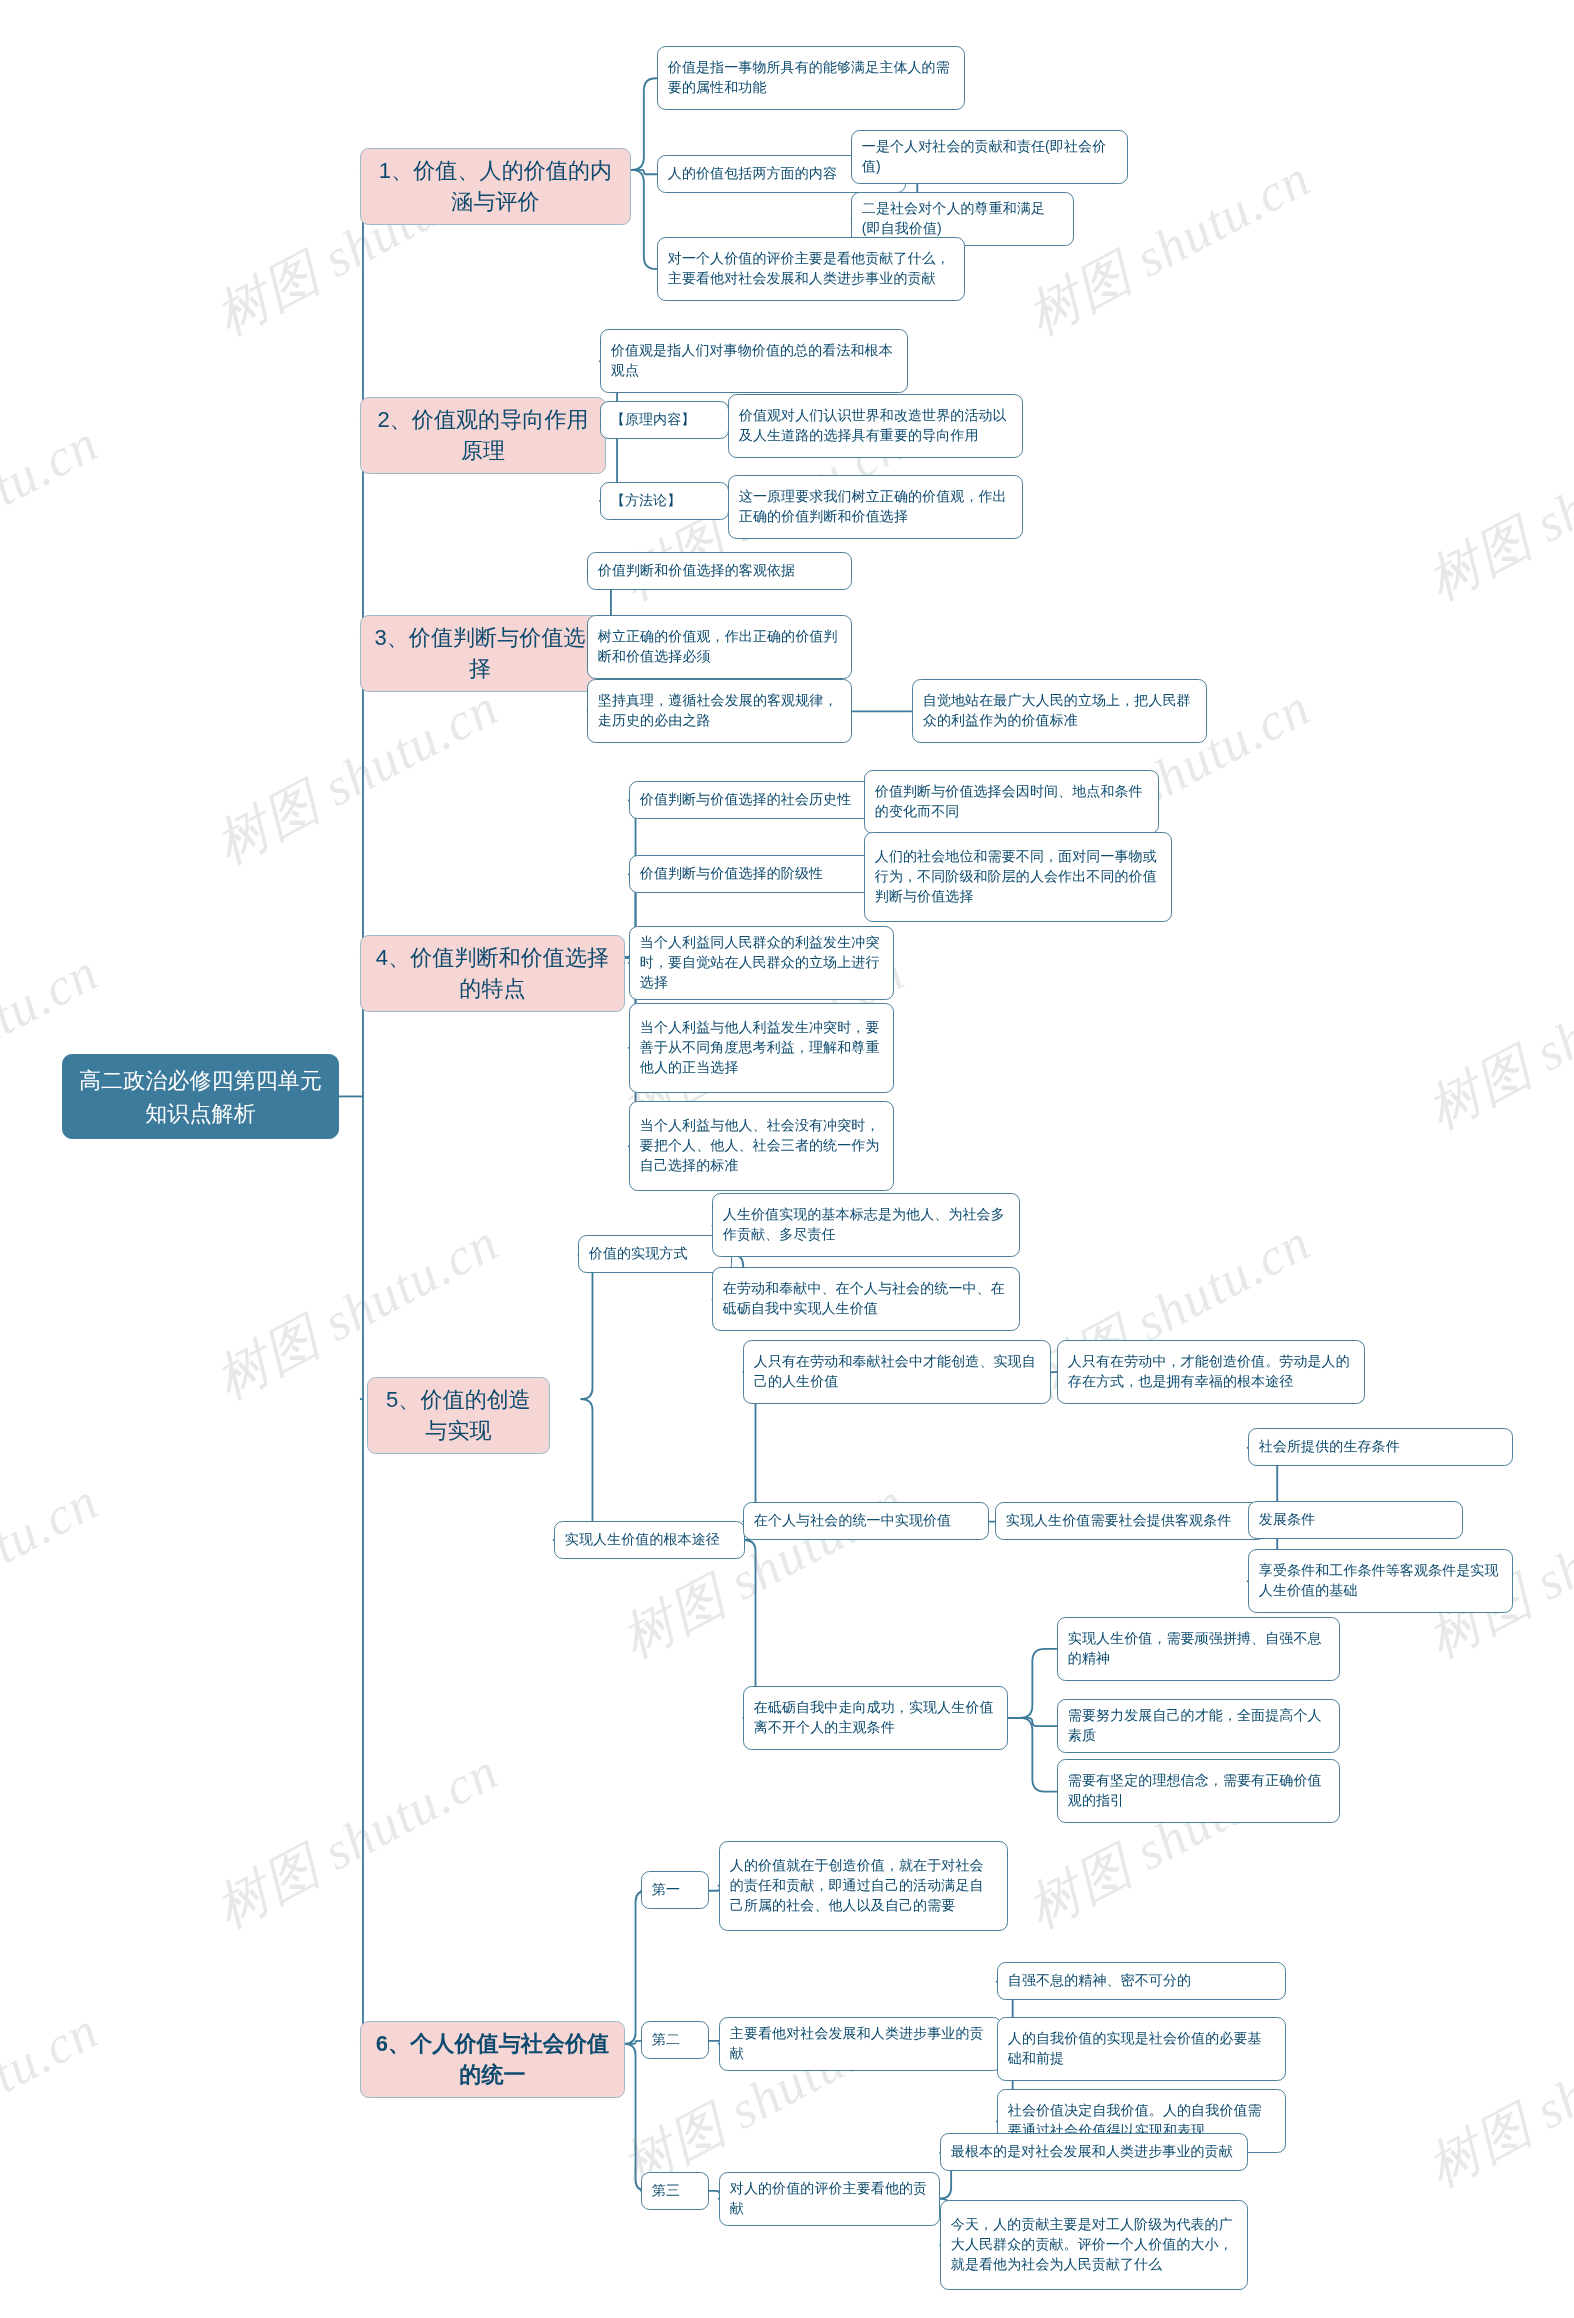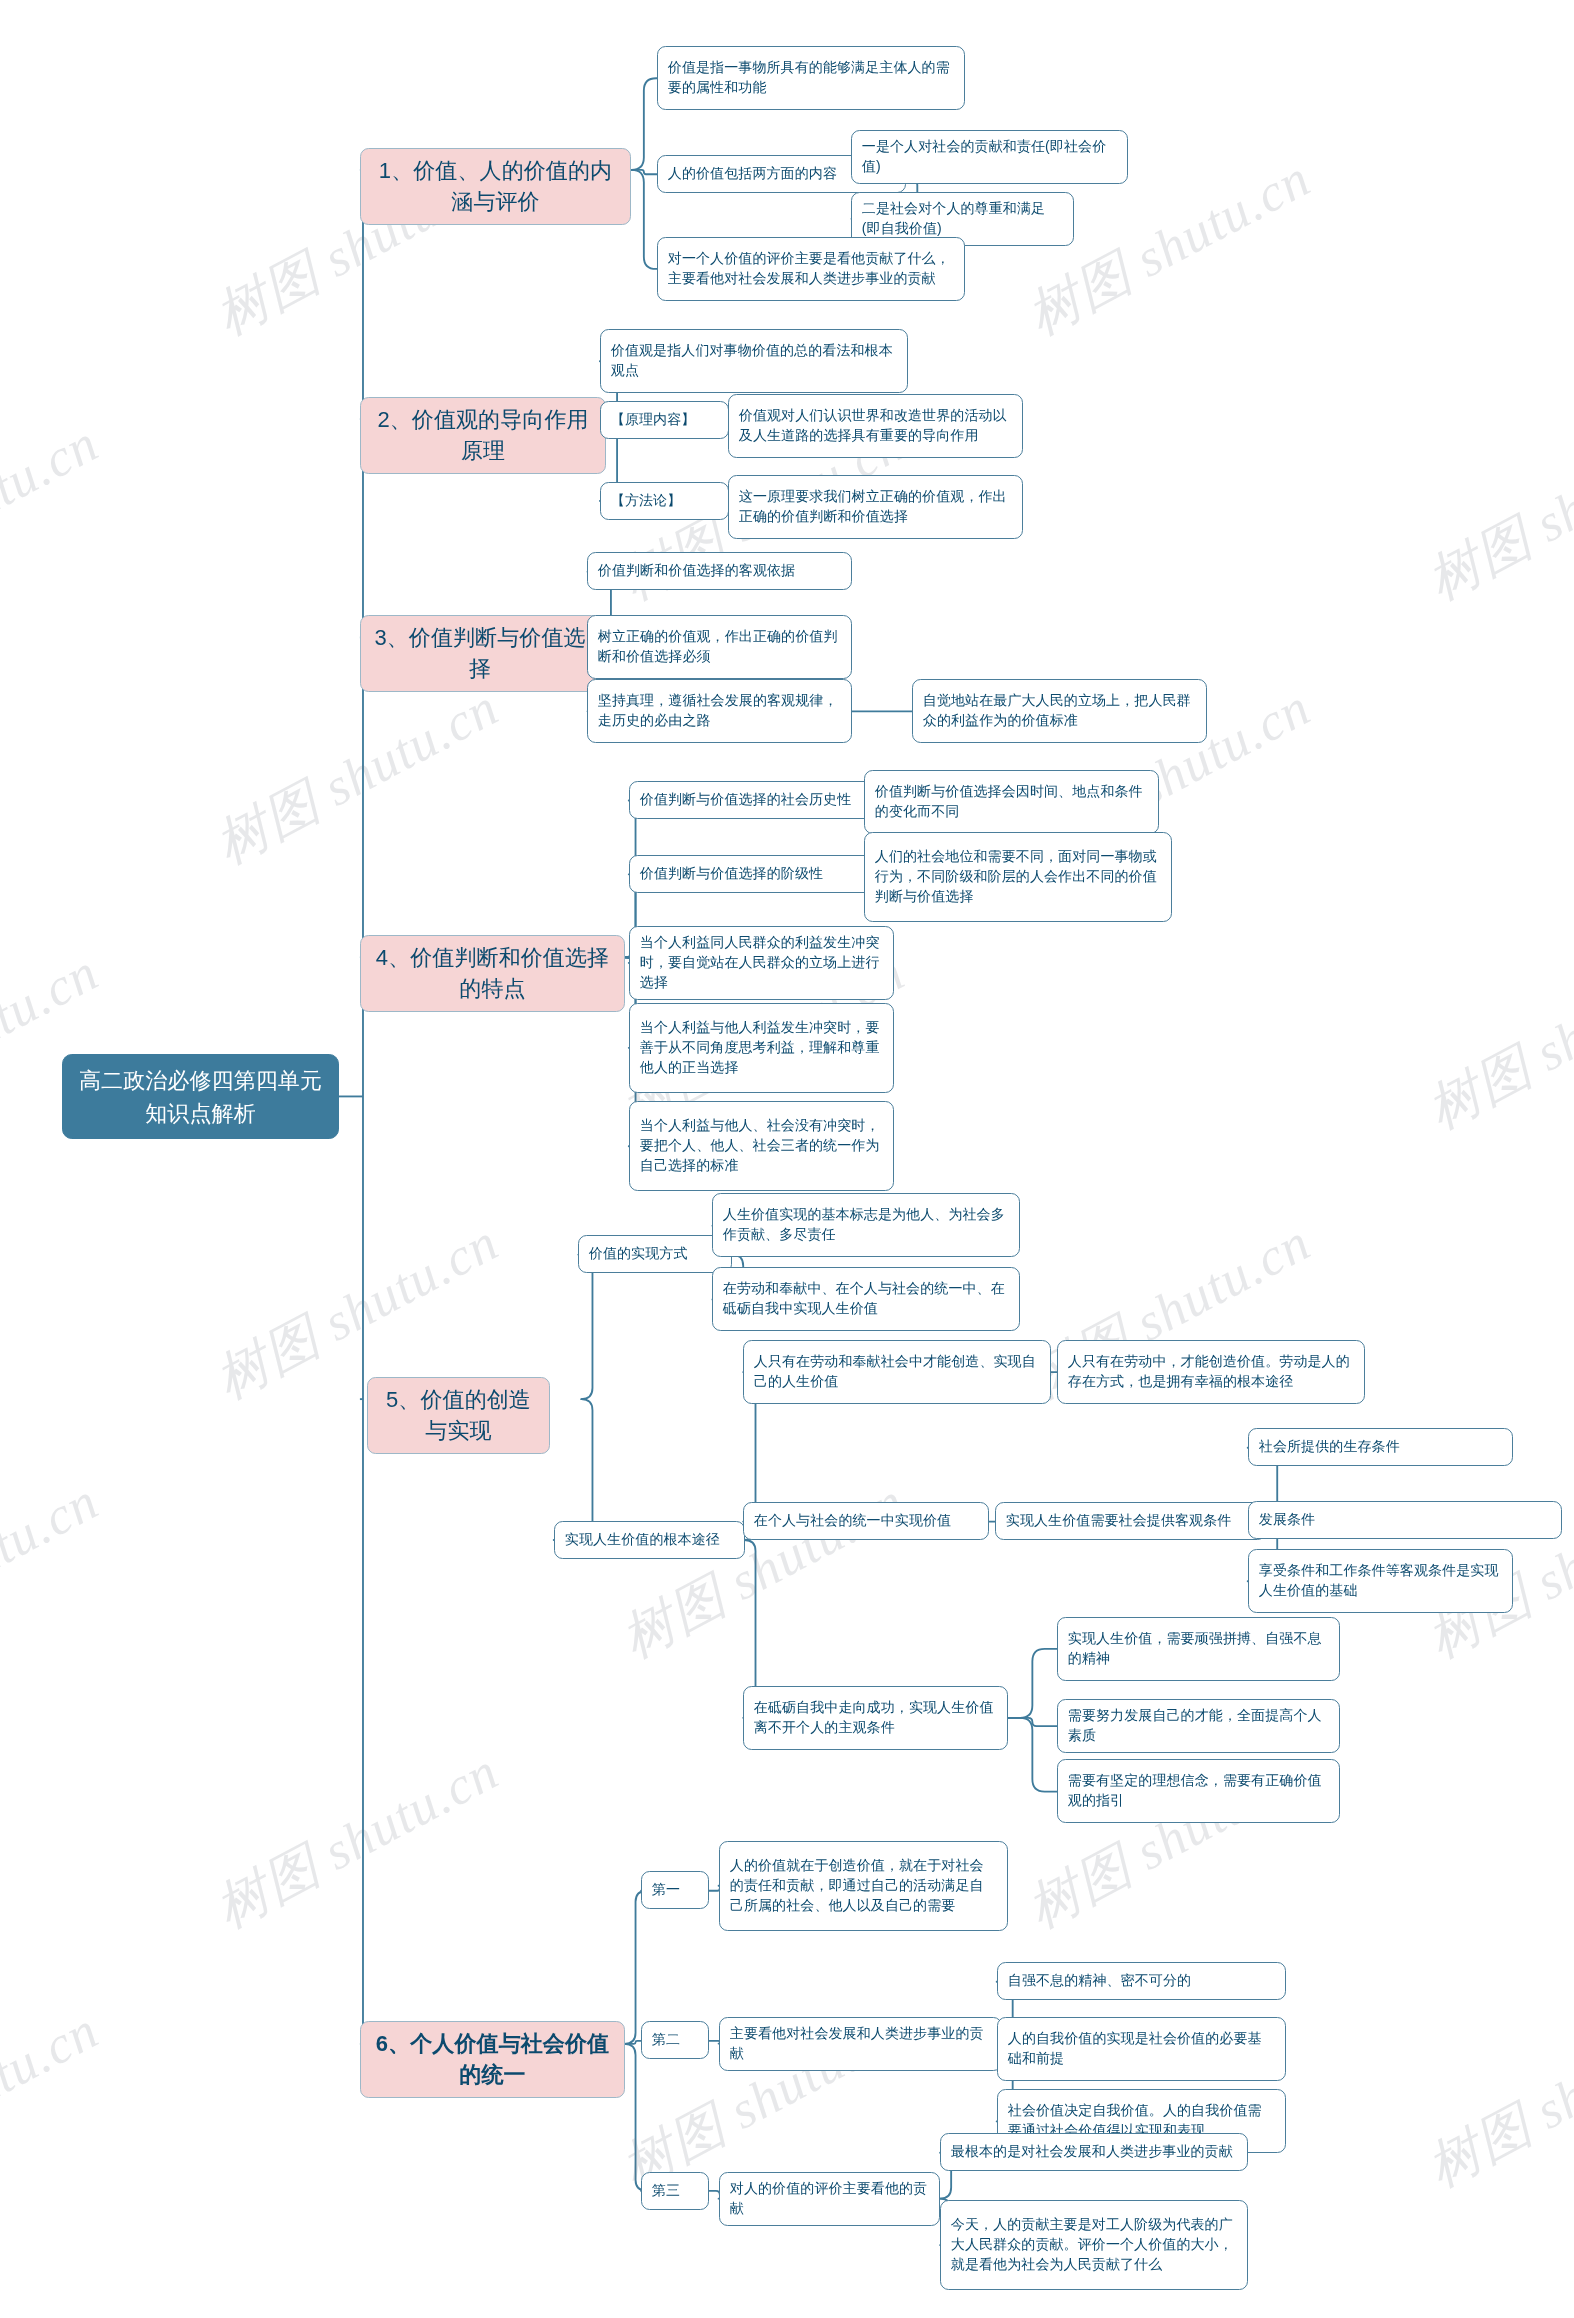--- a/index.html
+++ b/index.html
@@ -180,21 +180,21 @@
     <div class="node lvl1" style="left: 360px; top: 1377px; width: 183px; min-height: 44px; margin-left: 7px;">5、价值的创造与实现</div>
     <div class="node lvl2" style="left: 578px; top: 1235px; width: 154px; min-height: 38px;">价值的实现方式</div>
     <div class="node lvl3" style="left: 712px; top: 1193px; width: 308px; min-height: 64px;">人生价值实现的基本标志是为他人、为社会多作贡献、多尽责任</div>
     <div class="node lvl3" style="left: 712px; top: 1267px; width: 308px; min-height: 64px;">在劳动和奉献中、在个人与社会的统一中、在砥砺自我中实现人生价值</div>
     <div class="node lvl2" style="left: 554px; top: 1521px; width: 191px; min-height: 38px;">实现人生价值的根本途径</div>
     <div class="node lvl3" style="left: 743px; top: 1340px; width: 308px; min-height: 64px;">人只有在劳动和奉献社会中才能创造、实现自己的人生价值</div>
     <div class="node lvl4" style="left: 1057px; top: 1340px; width: 308px; min-height: 64px;">人只有在劳动中，才能创造价值。劳动是人的存在方式，也是拥有幸福的根本途径</div>
     <div class="node lvl3" style="left: 743px; top: 1502px; width: 246px; min-height: 38px;">在个人与社会的统一中实现价值</div>
     <div class="node lvl4" style="left: 995px; top: 1502px; width: 271px; min-height: 38px;">实现人生价值需要社会提供客观条件</div>
     <div class="node lvl4" style="left: 1248px; top: 1428px; width: 265px; min-height: 38px;">社会所提供的生存条件</div>
-    <div class="node lvl4" style="left: 1248px; top: 1501px; width: 314px; min-height: 38px;">发展条件</div>
+    <div class="node lvl4" style="left: 1248px; top: 1501px; width: 215px; min-height: 38px;">发展条件</div>
     <div class="node lvl4" style="left: 1248px; top: 1549px; width: 265px; min-height: 64px;">享受条件和工作条件等客观条件是实现人生价值的基础</div>
     <div class="node lvl3" style="left: 743px; top: 1686px; width: 265px; min-height: 64px;">在砥砺自我中走向成功，实现人生价值离不开个人的主观条件</div>
     <div class="node lvl4" style="left: 1057px; top: 1617px; width: 283px; min-height: 64px;">实现人生价值，需要顽强拼搏、自强不息的精神</div>
     <div class="node lvl4" style="left: 1057px; top: 1699px; width: 283px; min-height: 38px;">需要努力发展自己的才能，全面提高个人素质</div>
     <div class="node lvl4" style="left: 1057px; top: 1759px; width: 283px; min-height: 64px;">需要有坚定的理想信念，需要有正确价值观的指引</div>
     <div class="node lvl1" style="left: 360px; top: 2021px; width: 265px; min-height: 44px; font-weight: bold;">6、个人价值与社会价值的统一</div>
     <div class="node lvl2" style="left: 641px; top: 1871px; width: 68px; min-height: 38px;">第一</div>
     <div class="node lvl3" style="left: 719px; top: 1841px; width: 289px; min-height: 90px;">人的价值就在于创造价值，就在于对社会的责任和贡献，即通过自己的活动满足自己所属的社会、他人以及自己的需要</div>
     <div class="node lvl2" style="left: 641px; top: 2021px; width: 68px; min-height: 38px;">第二</div>
     <div class="node lvl3" style="left: 719px; top: 2017px; width: 283px; min-height: 38px;">主要看他对社会发展和人类进步事业的贡献</div>

